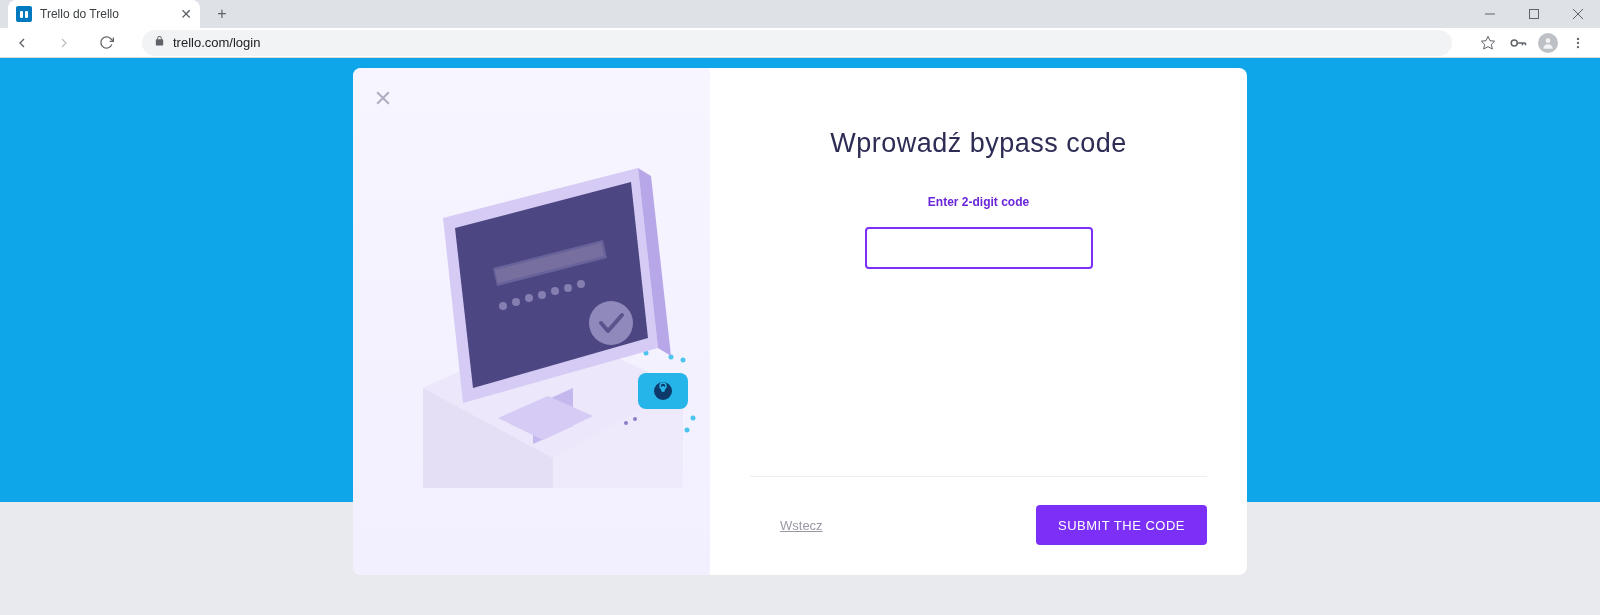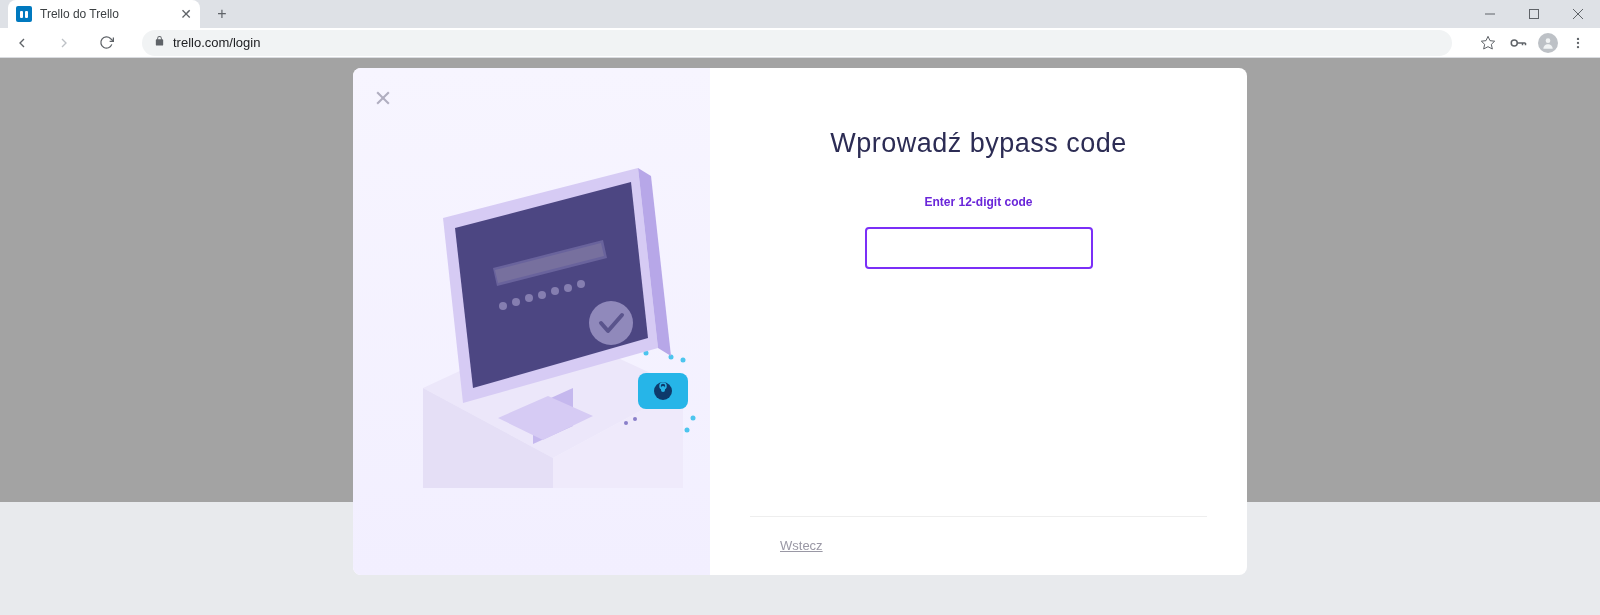--- a/index.html
+++ b/index.html
@@ -117,21 +117,21 @@
       gap: 2px;
     }
     .tb-icon {
       width: 28px; height: 28px;
       display: flex; align-items: center; justify-content: center;
       color: #5f6368;
       cursor: pointer;
     }
     
     .page {
-      background: #a3a3a3;
+      background: #0ea5e9;
       height: 444px;
       display: flex;
       justify-content: center;
       padding-top: 10px;
     }
     .modal {
       width: 894px;
       height: 507px;
       background: #fff;
       border-radius: 8px;
@@ -364,20 +364,21 @@
 
         <ellipse cx="228" cy="165" rx="22" ry="22" fill="#9089bb"></ellipse>
         <polyline points="218,165 225,173 239,157" fill="none" stroke="#5a548c" stroke-width="4" stroke-linecap="round" stroke-linejoin="round"></polyline>
 
         <circle cx="243" cy="265" r="2" fill="#8a7fc9"></circle>
         <circle cx="252" cy="261" r="2" fill="#8a7fc9"></circle>
       </svg>
     </div>
     <div class="modal-right">
       <h1 class="heading">Wprowadź bypass code</h1>
-      <div class="subtext">Enter 12-digit code</div>
+      <div class="subtext">Enter 2-digit code</div>
       <input class="code-input" type="text" value="" style="">
       <div class="bottom-bar">
         <a class="back-link">Wstecz</a>
+        <button class="submit-btn">SUBMIT THE CODE</button>
       </div>
     </div>
   </div>
 </div>
 
 </body></html>

